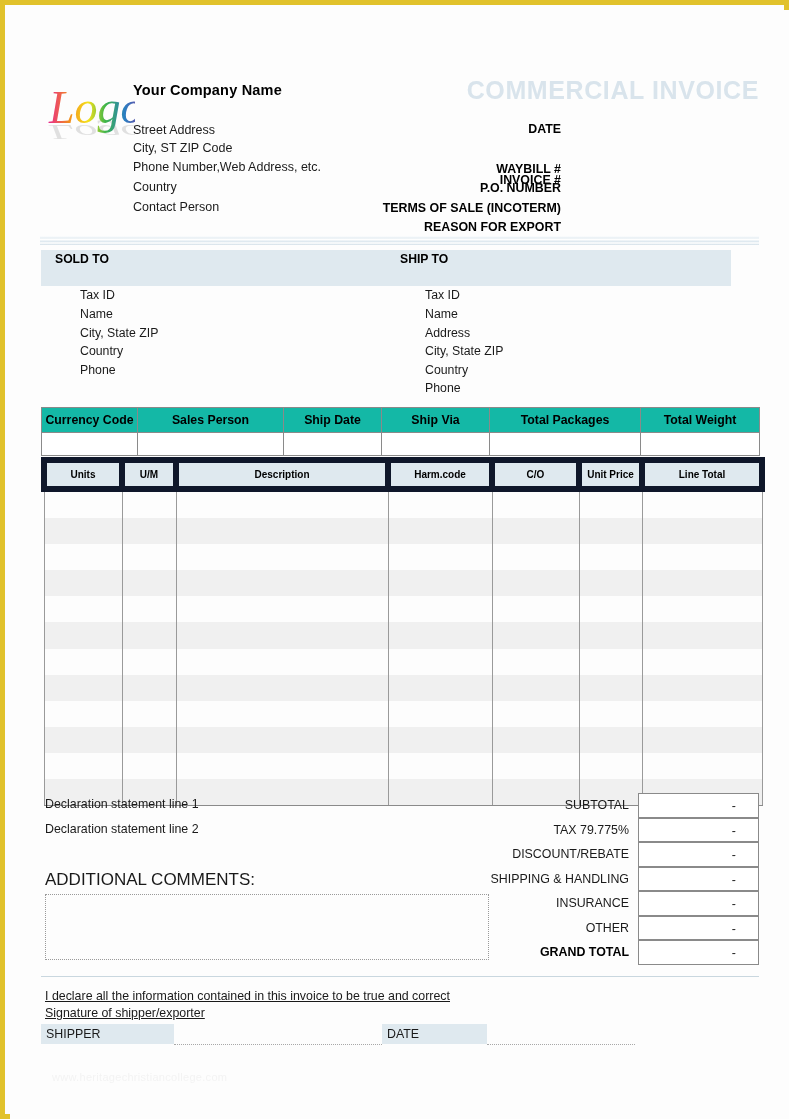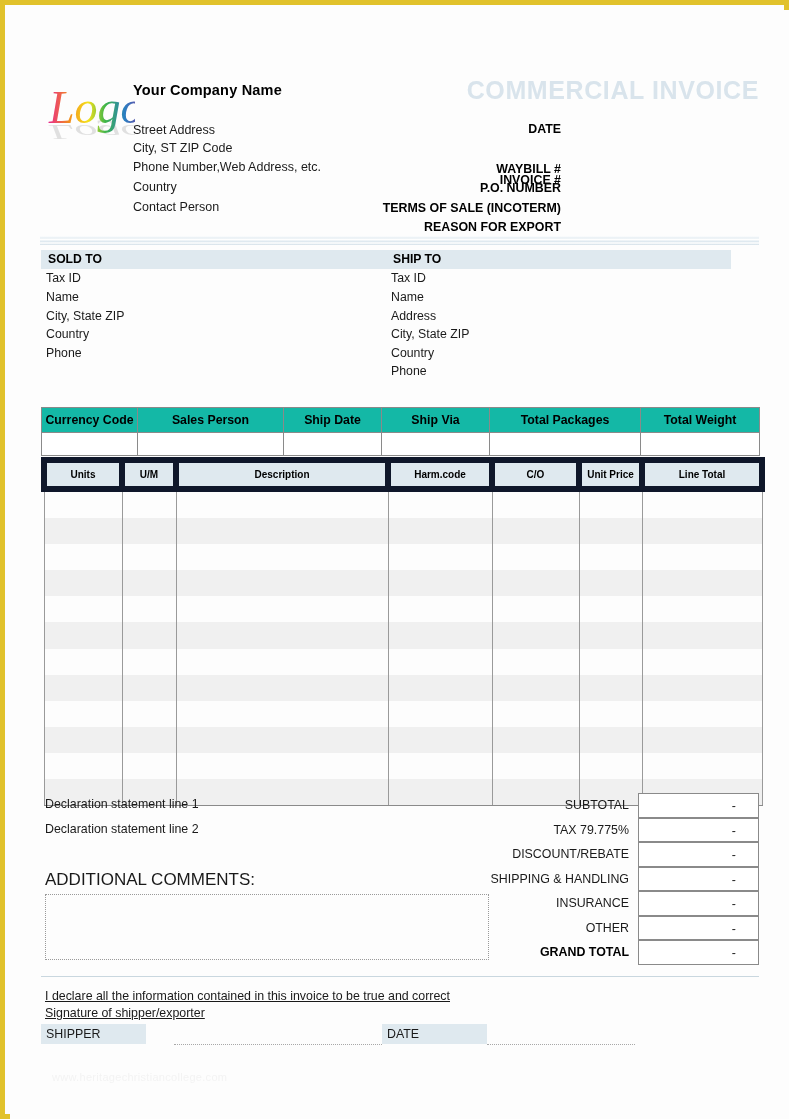--- a/index.html
+++ b/index.html
@@ -85,36 +85,37 @@
         #ffffff 0%, #e6eef3 22%, #ffffff 40%,
         #dde8ef 60%, #ffffff 78%, #cfdde6 100%);
   }
 
   
   .addr-block { position: absolute; top: 240px; width: 345px; }
   #sold-block { left: 31px; }
   #ship-block { left: 376px; }
   .addr-head {
     background: #dfe9ef;
-    height: 19px;
+    height: 36px;
     line-height: 19px;
-    padding-left: 7px;
+    padding-left: 14px;
     font-size: 12.2px;
     font-weight: bold;
     color: #000;
     box-sizing: border-box;
   }
   .addr-line {
     padding-left: 5px;
     font-size: 12.3px;
     color: #1a1a1a;
     height: 18.2px;
     line-height: 18.2px;
     margin-top: 0.4px;
     white-space: nowrap;
+    margin-left: 34px;
   }
   .addr-line:first-of-type { margin-top: 3px; }
 
   
   #ship-table {
     position: absolute;
     left: 31px; top: 397px;
     width: 718px;
     border-collapse: collapse;
     table-layout: fixed;
@@ -517,21 +518,21 @@
       <span class="total-label bold">GRAND TOTAL</span>
       <span class="total-value">-</span>
     </div>
   </div>
 
   <div id="footer-rule"></div>
 
   <div class="footer-line" style="top:979px;">I declare all the information contained in this invoice to be true and correct</div>
   <div class="footer-line" style="top:996px;">Signature of shipper/exporter</div>
 
-  <div class="sig-field" style="left:31px; top:1014px; width:105px;">SHIPPER</div>
+  <div class="sig-field" style="left:31px; top:1014px; width:133px;">SHIPPER</div>
   <div class="sig-rule" style="left:164px; top:1034px; width:208px;"></div>
 
   <div class="sig-field" style="left:372px; top:1014px; width:105px;">DATE</div>
   <div class="sig-rule" style="left:477px; top:1034px; width:148px;"></div>
 
   <div id="watermark">www.heritagechristiancollege.com</div>
 
 </div>
 </div>
 

